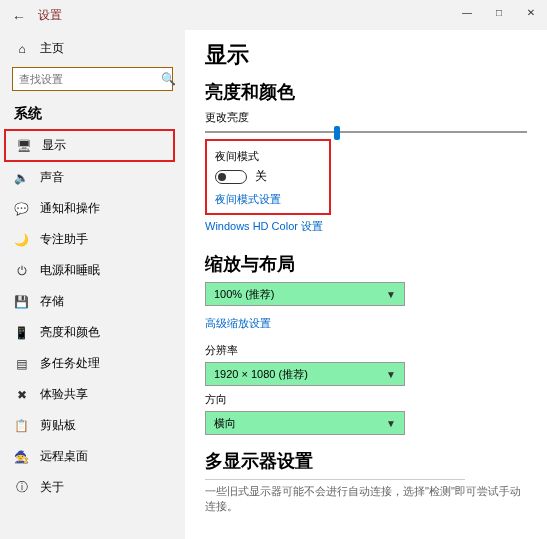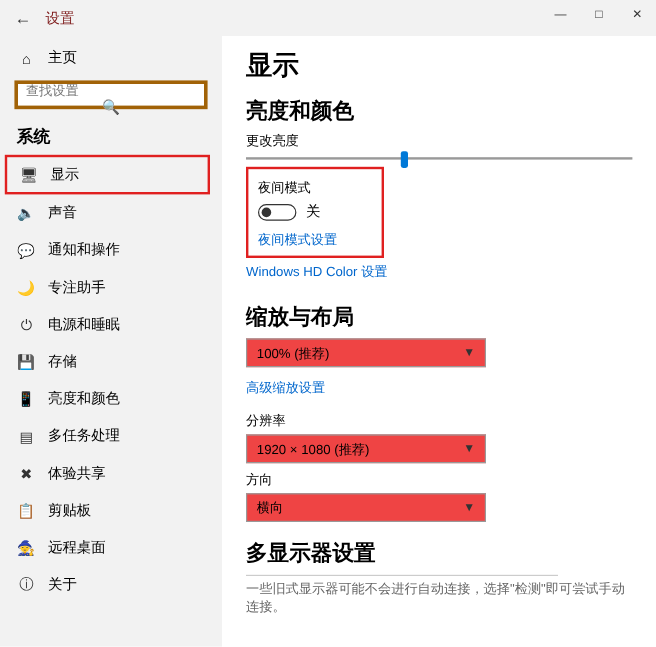--- a/index.html
+++ b/index.html
@@ -7,41 +7,41 @@
 .window { display: flex; flex-direction: column; height: 100%; }
 .titlebar { display: flex; align-items: center; height: 30px; background: #f2f2f2; position: relative; }
 .back-btn { width: 30px; height: 30px; display: flex; align-items: center; justify-content: center; font-size: 14px; color: #333; cursor: pointer; margin-left: 4px; }
 .title { font-size: 12px; color: #7f1d1d; margin-left: 4px; }
 .win-controls { position: absolute; right: 0; top: 0; display: flex; }
 .win-btn { width: 32px; height: 24px; display: flex; align-items: center; justify-content: center; font-size: 10px; color: #333; cursor: pointer; }
 .body { display: flex; flex: 1; overflow: hidden; }
 .sidebar { width: 185px; background: #f2f2f2; padding: 6px 0 0 0; display: flex; flex-direction: column; }
 .home { display: flex; align-items: center; padding: 4px 14px 8px 14px; font-size: 12px; cursor: pointer; }
 .home .icon { width: 16px; margin-right: 10px; display: flex; justify-content: center; }
-.search-box { margin: 2px 12px 8px 12px; display: flex; align-items: center; border: 3px solid #a16207; height: 24px; background: #fff; padding: 0 6px; flex-direction: column; }
+.search-box { margin: 2px 12px 8px 12px; display: flex; align-items: center; border: 1px solid #a16207; height: 24px; background: #fff; padding: 0 6px; }
 .search-box input { border: none; outline: none; flex: 1; font-size: 11px; background: transparent; }
 .search-box .search-icon { font-size: 12px; color: #333; }
 .category { font-size: 14px; font-weight: bold; padding: 6px 14px; color: #000; }
 .nav { list-style: none; }
 .nav li { display: flex; align-items: center; padding: 7px 14px; font-size: 12px; cursor: pointer; position: relative; }
 .nav li .icon { width: 16px; margin-right: 10px; display: flex; justify-content: center; color: #333; }
 .nav li.highlight-red { border: 2px solid #e02020; margin: 0 10px 0 4px; padding: 6px 10px; }
 .content { flex: 1; padding: 10px 20px 0 20px; overflow-y: auto; position: relative; }
 .content h1 { font-size: 22px; font-weight: 600; margin-bottom: 10px; }
 .content h2 { font-size: 18px; font-weight: 600; margin: 10px 0 6px 0; }
 .content .label { font-size: 11px; color: #000; margin: 4px 0; }
 .slider-track { height: 2px; background: #999; position: relative; margin: 6px 0 2px 0; width: 100%; }
 .slider-thumb { position: absolute; left: 40%; top: -5px; width: 6px; height: 14px; background: #0078d7; border-radius: 2px; }
-.night-box { border: 2px solid #e02020; padding: 4px 8px 2px 8px; margin-top: 6px; width: 115px; }
+.night-box { border: 2px solid #e02020; padding: 4px 8px 2px 8px; margin-top: 6px; width: 126px; }
 .toggle { display: flex; align-items: center; margin: 3px 0; }
 .toggle-pill { width: 32px; height: 14px; border: 1px solid #333; border-radius: 8px; position: relative; margin-right: 8px; cursor: pointer; }
 .toggle-knob { width: 8px; height: 8px; background: #333; border-radius: 50%; position: absolute; left: 2px; top: 2px; }
 .link { color: #0066cc; font-size: 11px; cursor: pointer; margin: 4px 0; display: inline-block; }
 .desc { font-size: 11px; color: #666; margin: 4px 0; line-height: 1.4; }
-.select-box { display: flex; align-items: center; justify-content: space-between; border: 1px solid #999; height: 24px; padding: 0 8px; width: 200px; font-size: 11px; cursor: pointer; margin: 3px 0 6px 0; background: #ef4444; }
+.select-box { display: flex; align-items: center; justify-content: space-between; border: 1px solid #999; height: 24px; padding: 0 8px; width: 200px; font-size: 11px; cursor: pointer; margin: 3px 0 6px 0; background: #86efac; }
 .select-box .chev { font-size: 10px; color: #333; }
 .divider { height: 1px; background: #ccc; margin: 4px 0; width: 260px; }
 
 .content::-webkit-scrollbar { width: 6px; }
 .content::-webkit-scrollbar-thumb { background: #ccc; }
 </style>
 </head>
 <body>
 
 <div class="window">

